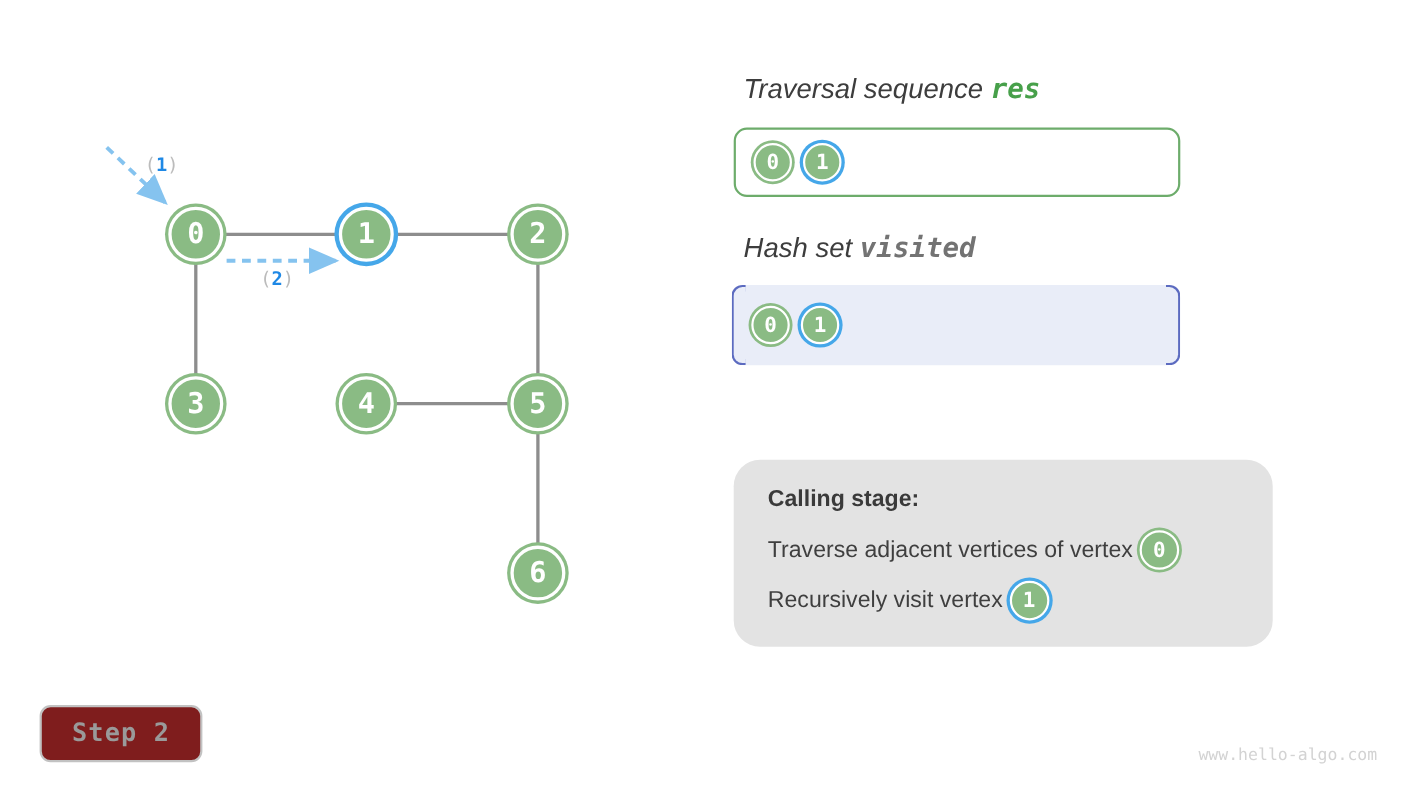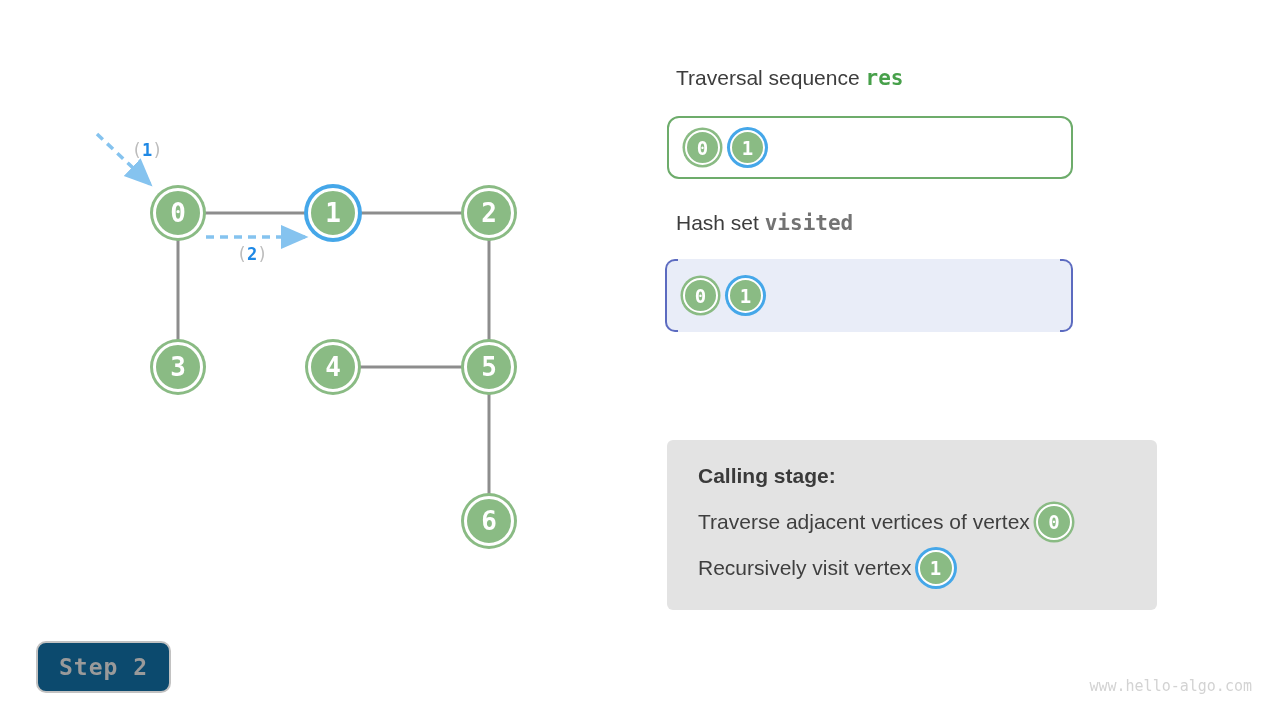--- a/index.html
+++ b/index.html
@@ -33,23 +33,24 @@
     transform:translate(-50%,-50%);
     font:600 17px "DejaVu Sans Mono", monospace;
     white-space:nowrap;
   }
   .order-label .paren { color:#bcbcbc; font-weight:400; }
   .order-label .num { color:#1e88e5; }
 
   
   .panel-title {
     position:absolute;
-    font-size:21px;
+    font-size:25px;
     color:#3d3d3d;
     white-space:nowrap;
+    font-style:italic;
   }
   .panel-title .code { font-family:"DejaVu Sans Mono", monospace; font-weight:700; }
   .code.green { color:#47a04a; }
   .code.blue { color:#737373; }
 
   .res-box {
     position:absolute;
     left:667px; top:116px; width:406px; height:63px;
     background:#ffffff;
     border:2px solid #6dac6b;
@@ -79,40 +80,39 @@
     font:700 19px "DejaVu Sans Mono", monospace;
     display:flex; align-items:center; justify-content:center;
     flex:0 0 auto;
   }
   .chip.hl { box-shadow:0 0 0 3px #45a7e9; }
 
   .calling-box {
     position:absolute;
     left:667px; top:418px; width:490px; height:170px;
     background:#e3e3e3;
-    border-radius:6px;
-    margin-top:22px;
+    border-radius:24px;
   }
   .cs-heading {
     position:absolute; left:31px; top:24px;
     font-size:21px; font-weight:700; color:#3a3a3a;
   }
   .cs-row {
     position:absolute; left:31px;
     display:flex; align-items:center; gap:6px;
     font-size:21px; color:#3f3f3f; white-space:nowrap;
   }
   .cs-row.r1 { top:64px; }
   .cs-row.r2 { top:110px; }
 
   
   .step-box {
     position:absolute;
-    left:36px; top:641px; width:135px; height:52px;
-    background:#0c4a6e;
+    left:36px; top:641px; width:148px; height:52px;
+    background:#7f1d1d;
     border:2px solid #c2c2c2;
     border-radius:10px;
     display:flex; align-items:center; justify-content:center;
     font:700 23px "DejaVu Sans Mono", monospace;
     color:#9a9a9a;
     letter-spacing:1px;
   }
 
   
   .watermark {

